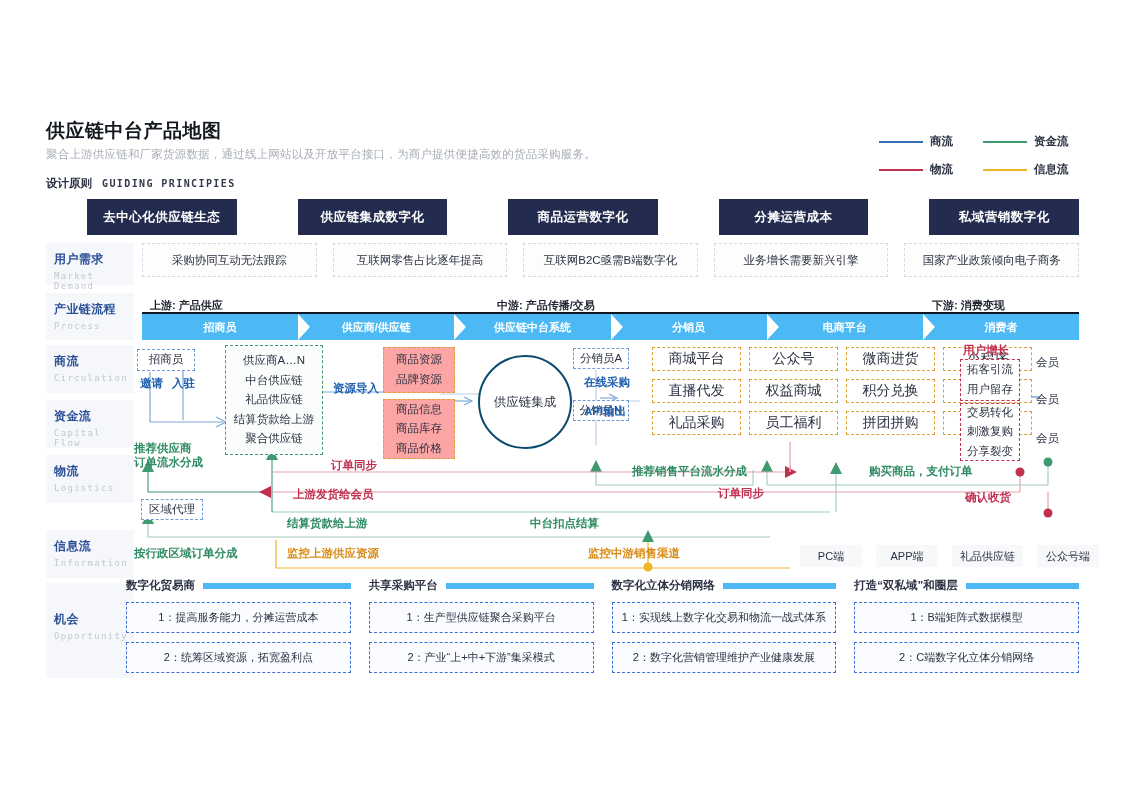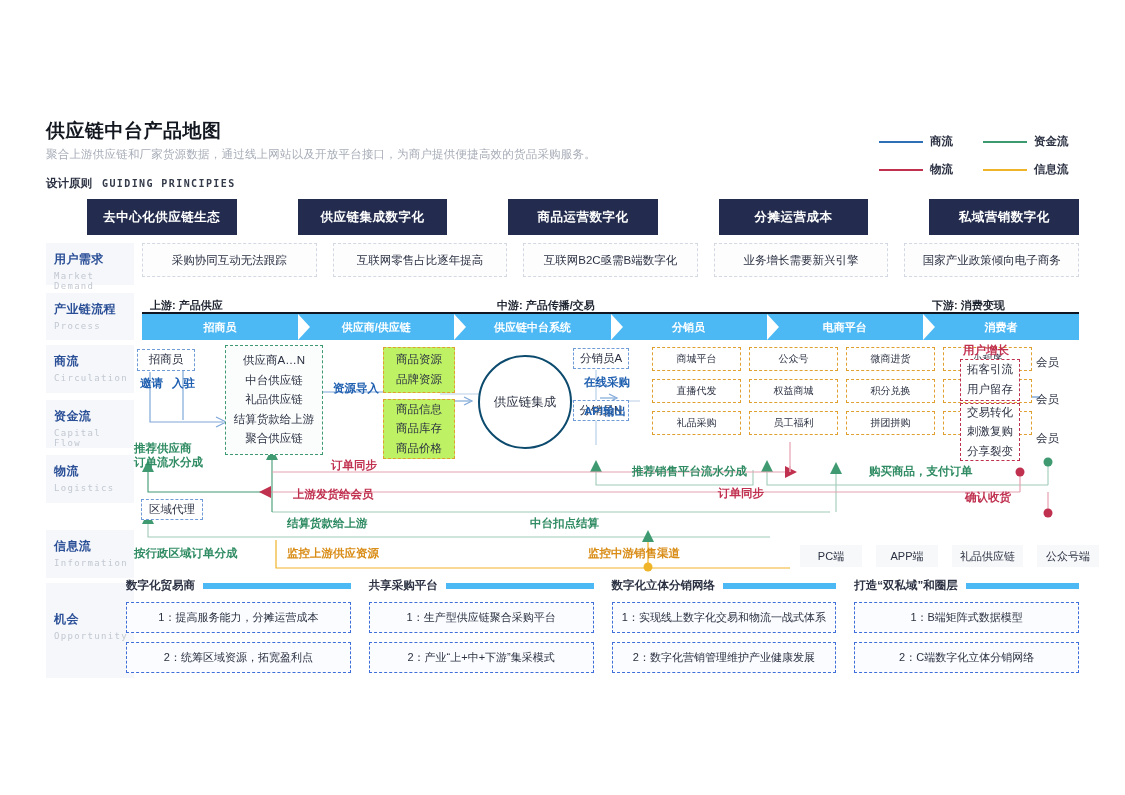--- a/index.html
+++ b/index.html
@@ -74,21 +74,21 @@
     border-left:12px solid #ffffff;
   }
   .chev:first-child:before { display:none; }
   .chev:last-child:after { display:none; }
   .chev span { position:relative; z-index:5; }
 
   
   .dbox { position:absolute; display:flex; align-items:center; justify-content:center;
           font-size:11.5px; text-align:center; line-height:1.35; }
   .dbox-blue { border:1px dashed #6f9bd6; color:#2b3142; background:#fff; }
-  .dbox-orange { border:1px dashed #e0a030; color:#2b3142; background:#bef264; }
+  .dbox-orange { border:1px dashed #e0a030; color:#2b3142; background:#fca5a5; }
   .dbox-red { border:1px dashed #c0304f; color:#2b3142; background:#fff; }
   .dbox-green { border:1px dashed #3f9a72; color:#2b3142; background:#fbfcfc; }
   .lbl { position:absolute; font-size:11.5px; font-weight:bold; white-space:nowrap; }
   .lbl-blue { color:#1f5fb0; }
   .lbl-green { color:#2e8b62; }
   .lbl-red { color:#c0304f; }
   .lbl-orange { color:#d98c16; }
 
   .circle { position:absolute; border-radius:50%; border:2px solid #0c4a6e; background:#ffffff;
             display:flex; align-items:center; justify-content:center;
@@ -96,21 +96,21 @@
 
   .stack { position:absolute; display:flex; flex-direction:column;
            align-items:center; justify-content:center; gap:4px; }
   .stack > div { font-size:11.5px; }
 
   
   .plat-grid { position:absolute; left:652px; top:347px; width:380px;
                display:grid; grid-template-columns:repeat(4,1fr); gap:8px 8px; }
   .plat { height:24px; border:1px dashed #e0a030; background:#fff;
           display:flex; align-items:center; justify-content:center;
-          font-size:10px; color:#2b3142; }
+          font-size:14px; color:#2b3142; }
 
   
   .member { position:absolute; font-size:11.5px; color:#2b3142; }
 
   
   .terms { position:absolute; left:800px; top:545px; display:flex; gap:14px; }
   .term { min-width:62px; height:22px; background:#f7f8fa; display:flex; align-items:center;
           justify-content:center; font-size:11px; color:#2b3142; padding:0 8px; }
 
   

